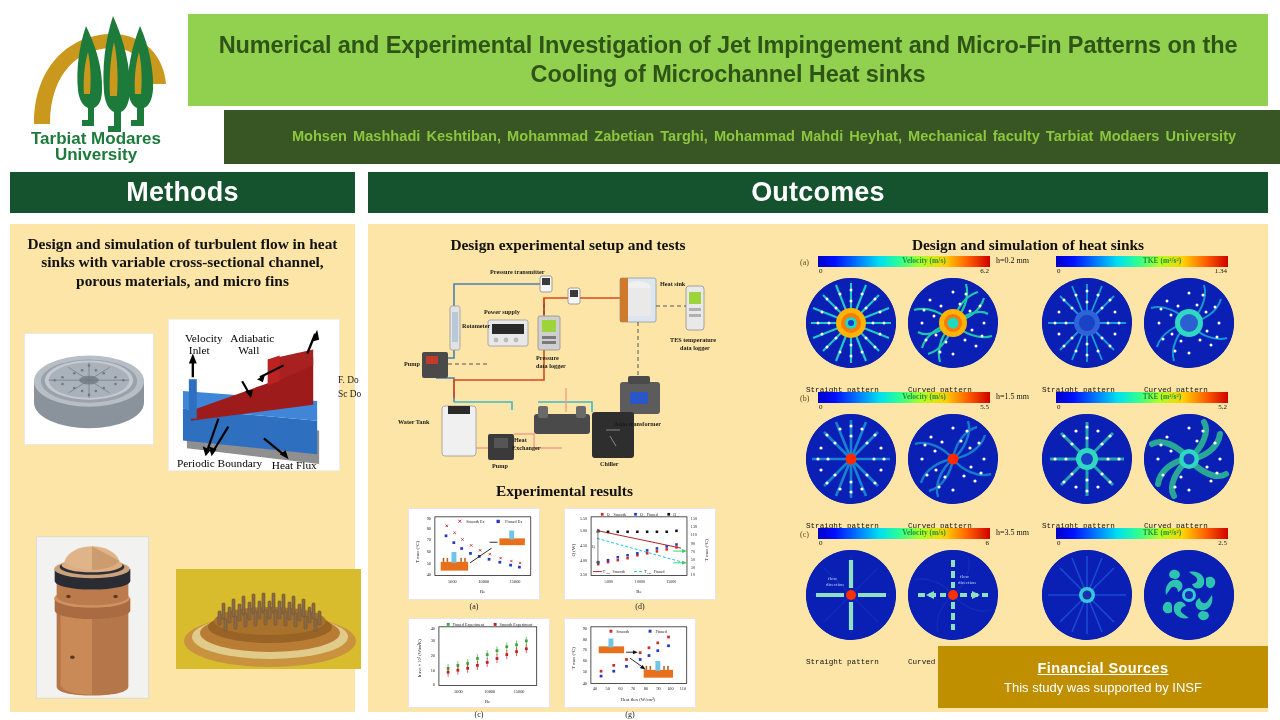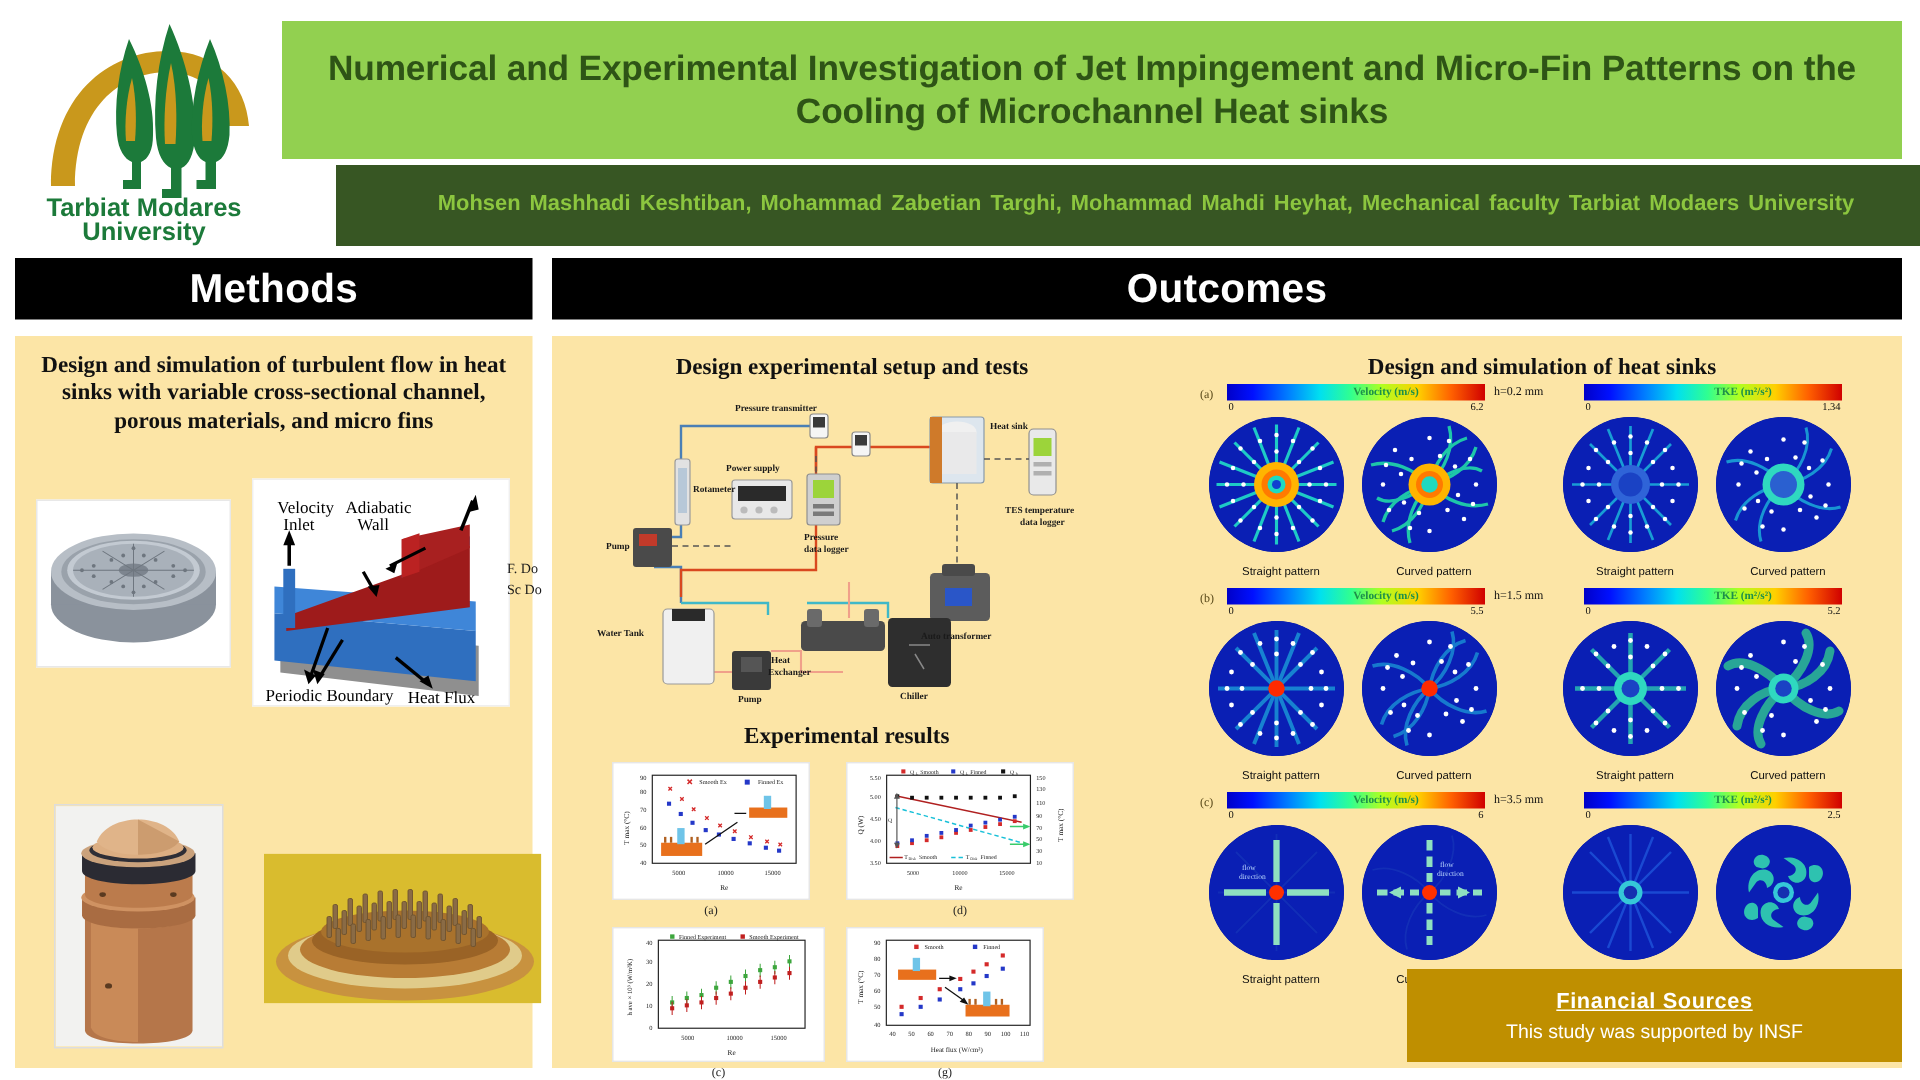--- a/index.html
+++ b/index.html
@@ -34,21 +34,21 @@
     padding: 2px 30px;
     margin-left: 36px;
   }
   .authors-text {
     color: #8CC63F; font-weight: bold; font-size: 14.6px; line-height: 1.32;
     text-align: center; word-spacing: 2px;
   }
 
   
   .sec-bar {
-    position: absolute; background: #000000; display: flex;
+    position: absolute; background: #14532d; display: flex;
     align-items: center; justify-content: center;
   }
   .sec-bar span { color: #ffffff; font-size: 27px; font-weight: bold; letter-spacing: 0.2px; }
   #bar-methods  { left: 10px;  top: 172px; width: 345px; height: 41px; }
   #bar-outcomes { left: 368px; top: 172px; width: 900px; height: 41px; }
 
   
   .panel { position: absolute; background: #FCE5A6; }
   #panel-methods  { left: 10px;  top: 224px; width: 345px; height: 488px; }
   #panel-outcomes { left: 368px; top: 224px; width: 900px; height: 488px; }
@@ -138,22 +138,22 @@
   .cbar-min { left: 1px; }
   .cbar-max { right: 1px; }
   .h-label {
     position: absolute; font-family: "Liberation Serif", serif;
     font-size: 8px; color: #111;
   }
   .disc-wrap { position: absolute; width: 96px; }
   .disc { width: 90px; height: 90px; border-radius: 50%; position: relative; overflow: hidden;
           background: radial-gradient(circle at 50% 50%, #1030c0 0%, #0018a8 62%, #000f86 100%); }
   .disc-cap {
-    width: 96px; text-align: center; margin-top: 8px;
-    font-family: Liberation Sans, sans-serif; font-size: 7.6px; color: #111;
+    width: 96px; text-align: left; margin-top: 18px;
+    font-family: Liberation Mono, monospace; font-size: 7.6px; color: #111;
   }
 </style>
 </head>
 <body>
 
 <div class="poster">
 
   <div class="header">
 
     <div class="logo-box">

